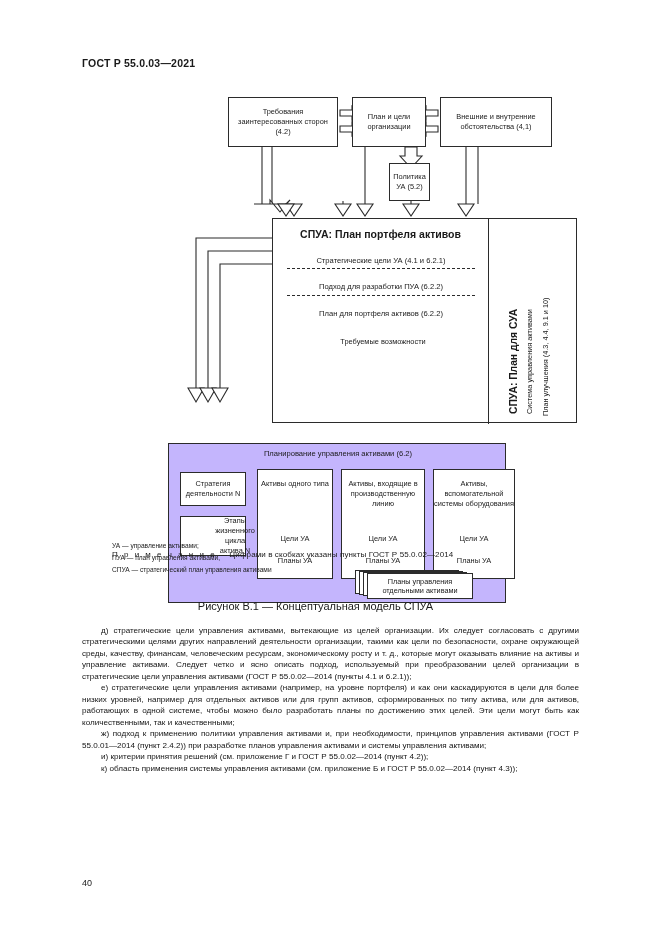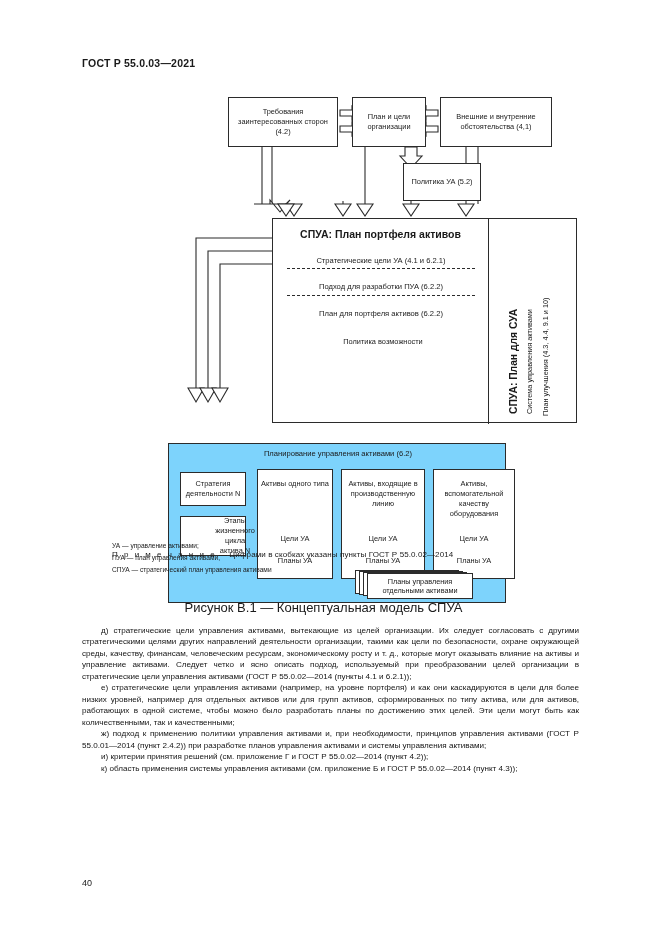--- a/index.html
+++ b/index.html
@@ -28,21 +28,21 @@
     display:flex;align-items:center;justify-content:center;
     text-align:center;font-size:7.4px;line-height:1.38;
     padding:2px 3px;
   }
   .bx span{display:block;}
 
   
   #b-stakeholders{left:228px;top:9px;width:110px;height:50px;}
   #b-plan-goals{left:352px;top:9px;width:74px;height:50px;}
   #b-circumstances{left:440px;top:9px;width:112px;height:50px;}
-  #b-policy{left:403px;top:75px;width:78px;height:38px;}
+  #b-policy{left:389px;top:75px;width:41px;height:38px;}
 
   
   #b-spua{
     left:272px;top:130px;width:305px;height:205px;
     border:1.4px solid #2b2b2b;background:#fff;display:block;
   }
   #b-spua .spua-title{
     position:absolute;left:0;top:8px;width:215px;
     text-align:center;font-size:10.5px;font-weight:bold;
   }
@@ -71,21 +71,21 @@
     transform:rotate(-90deg);
     white-space:nowrap;
   }
   #vt1{left:234px;top:195px;font-size:10.3px;font-weight:bold;}
   #vt2{left:252px;top:195px;font-size:7.3px;}
   #vt3{left:268px;top:197px;font-size:7.3px;}
 
   
   #b-planning{
     left:168px;top:355px;width:338px;height:160px;
-    border:1.2px solid #2b2b2b;display:block;background:#7dd3fc;text-decoration:underline;
+    border:1.2px solid #2b2b2b;display:block;background:#c4b5fd;text-decoration:underline;
   }
   .planning-title{
     position:absolute;left:0;top:5px;width:338px;text-align:center;
     font-size:7.6px;
   }
 
   
   #b-strategy{left:11px;top:28px;width:66px;height:34px;}
   #b-stages{left:11px;top:72px;width:66px;height:40px;padding-left:47px;}
 
@@ -130,21 +130,21 @@
   svg.lines{position:absolute;left:0;top:0;width:661px;height:520px;}
   svg.lines path,svg.lines line,svg.lines polyline{
     fill:none;stroke:#2b2b2b;stroke-width:1.1;
   }
   svg.lines polygon{fill:#fff;stroke:#2b2b2b;stroke-width:1.1;}
 
   
   .legend{position:absolute;left:112px;top:540px;font-size:6.6px;line-height:1.85;}
   .note{position:absolute;left:112px;top:550px;font-size:8px;letter-spacing:.1px;}
   .note .sp{letter-spacing:2px;}
-  .figcap{position:absolute;left:16px;top:600px;width:615px;text-align:center;font-size:13px;}
+  .figcap{position:absolute;left:8px;top:600px;width:615px;text-align:center;font-size:11px;}
 
   
   .body{
     position:absolute;left:82px;top:625px;width:497px;
     font-size:8.1px;line-height:1.42;text-align:justify;
     color:#141414;
   }
   .body p{margin:0;}
   .body p.ind{text-indent:19px;}
   .pageno{position:absolute;left:82px;top:878px;font-size:9px;}
@@ -239,21 +239,21 @@
       <div class="spua-line" id="sl2">Подход для разработки ПУА (6.2.2)</div>
       <div class="dash" id="d2"></div>
       <div class="spua-line" id="sl3">План для портфеля активов (6.2.2)</div>
       <div class="spua-div"></div>
       <div class="vtext" id="vt1">СПУА: План для СУА</div>
       <div class="vtext" id="vt2">Система управления активами</div>
       <div class="vtext" id="vt3">План улучшения (4.3, 4.4, 9.1 и 10)</div>
     </div>
 
     <div id="req-band">
-      <div class="lab">Политика возможности</div>
+      <div class="lab">Требуемые возможности</div>
     </div>
 
     <div class="bx" id="b-planning">
       <div class="planning-title">Планирование управления активами (6.2)</div>
 
       <div class="bx" id="b-strategy">
         <span>Стратегия деятельности N</span>
       </div>
       <div class="bx" id="b-stages">
         <span>Этапы жизненного цикла актива N</span>
@@ -265,21 +265,21 @@
         <div class="plans">Планы УА</div>
       </div>
 
       <div class="col" id="c2">
         <div class="col-head">Активы, входящие в производственную линию</div>
         <div class="goal">Цели УА</div>
         <div class="plans">Планы УА</div>
       </div>
 
       <div class="col" id="c3">
-        <div class="col-head">Активы, вспомогательной качеству оборудования</div>
+        <div class="col-head">Активы, вспомогательной системы оборудования</div>
         <div class="goal">Цели УА</div>
         <div class="plans">Планы УА</div>
       </div>
 
       <div class="stack">
         <i></i>
         <i></i>
         <i></i>
         <div class="lab">Планы управления отдельными активами</div>
       </div>

